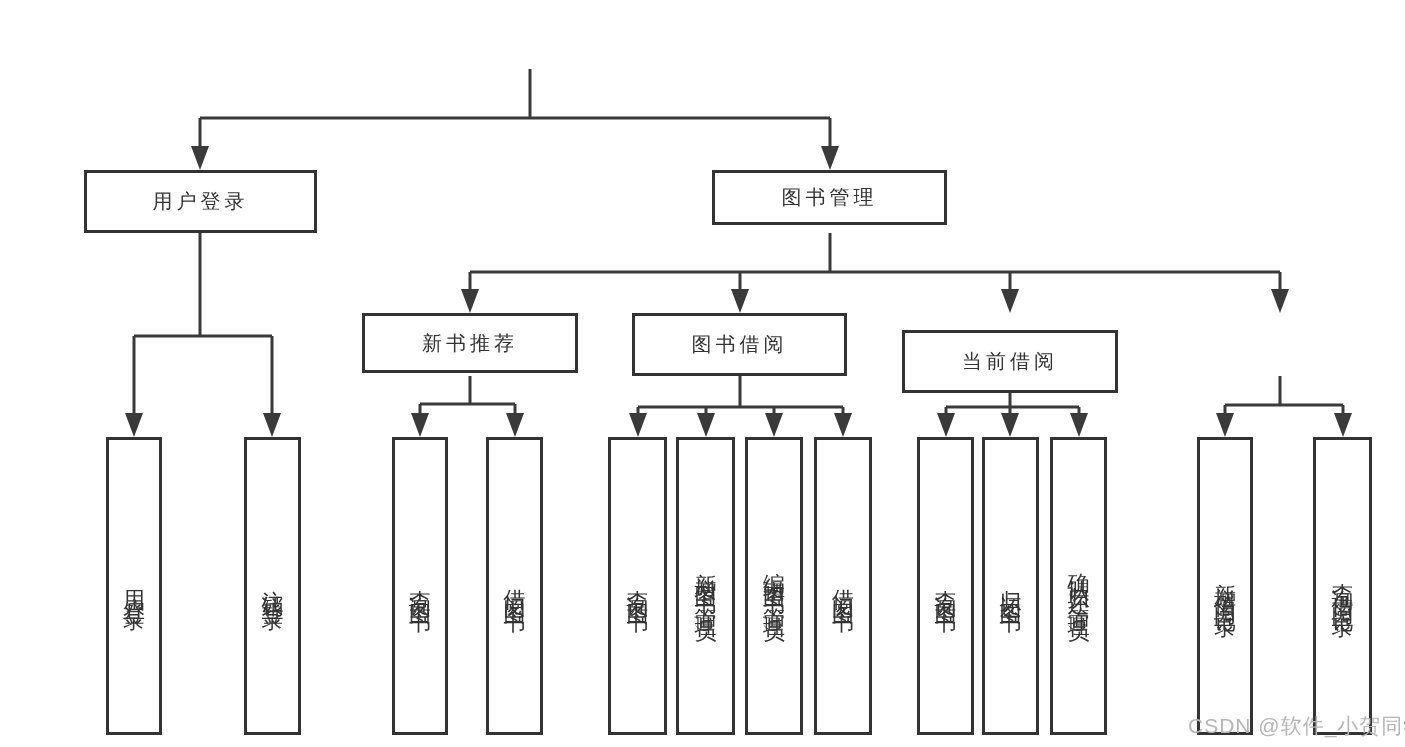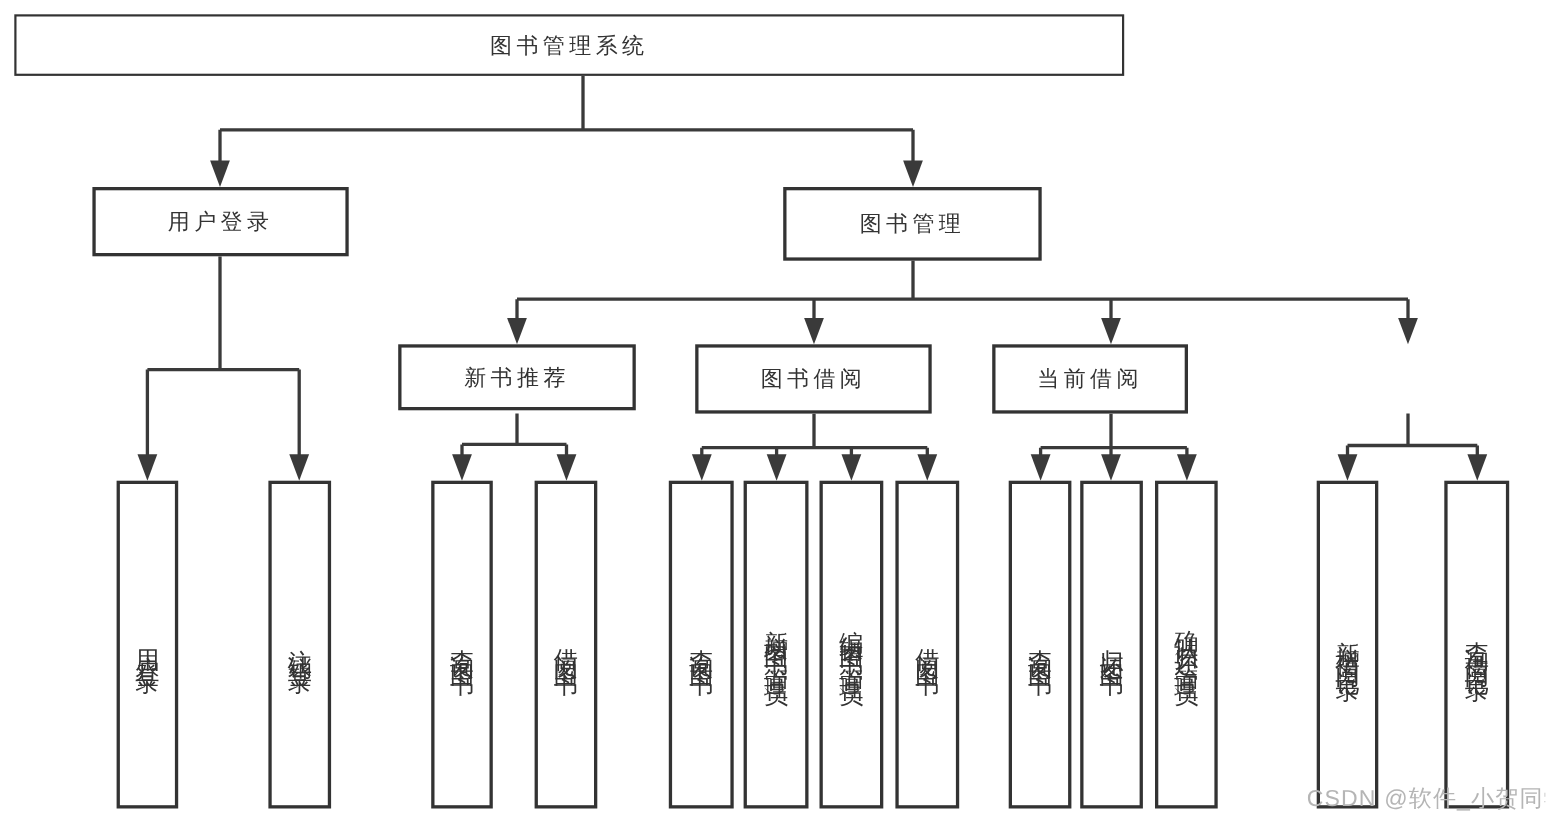--- a/index.html
+++ b/index.html
@@ -103,38 +103,35 @@
       <polygon points="765,413 783,413 774,437"></polygon>
       <polygon points="834,413 852,413 843,437"></polygon>
       <polygon points="937,413 955,413 946,437"></polygon>
       <polygon points="1001,413 1019,413 1010,437"></polygon>
       <polygon points="1070,413 1088,413 1079,437"></polygon>
       <polygon points="1216,413 1234,413 1225,437"></polygon>
       <polygon points="1334,413 1352,413 1343,437"></polygon>
     </g>
   </svg>
 
-  <div class="node root" style="left:13px; top:13px; width:1009px; height:56px;">
-    <span class="hlabel">图书管理系统</span>
-  </div>
 
   <div class="node" style="left:84px; top:170px; width:233px; height:63px;">
     <span class="hlabel">用户登录</span>
   </div>
-  <div class="node" style="left:712px; top:170px; width:235px; height:67px;">
+  <div class="node" style="left:712px; top:170px; width:235px; height:55px;">
     <span class="hlabel">图书管理</span>
   </div>
 
   <div class="node" style="left:362px; top:313px; width:216px; height:60px;">
     <span class="hlabel">新书推荐</span>
   </div>
   <div class="node" style="left:632px; top:313px; width:215px; height:63px;">
     <span class="hlabel">图书借阅</span>
   </div>
-  <div class="node" style="left:902px; top:313px; width:178px; height:63px;">
+  <div class="node" style="left:902px; top:330px; width:216px; height:63px;">
     <span class="hlabel">当前借阅</span>
   </div>
 
   <div class="leaf" style="left:106px; top:437px; width:56px; height:298px;">
     <span class="vlabel">用户登录</span>
   </div>
   <div class="leaf" style="left:244px; top:437px; width:57px; height:298px;">
     <span class="vlabel">注销登录</span>
   </div>
 

